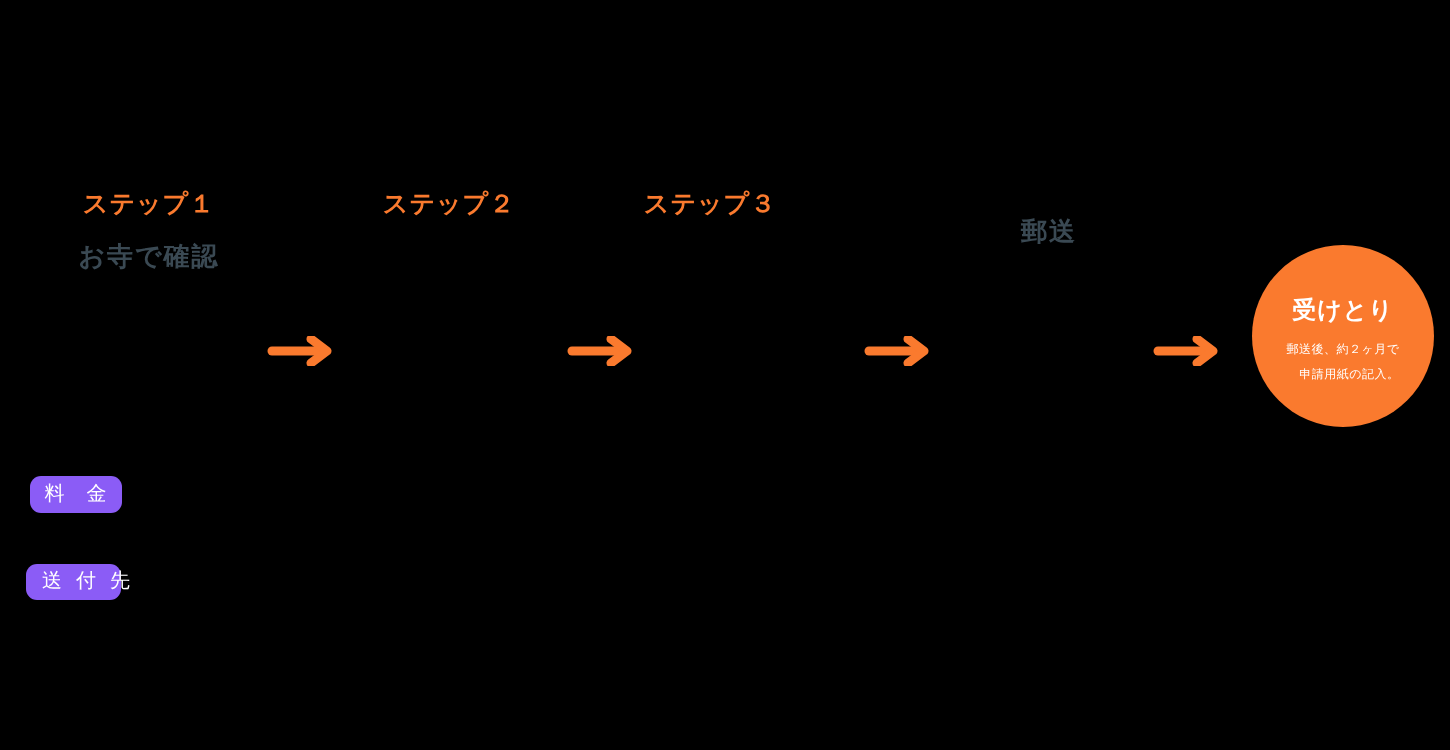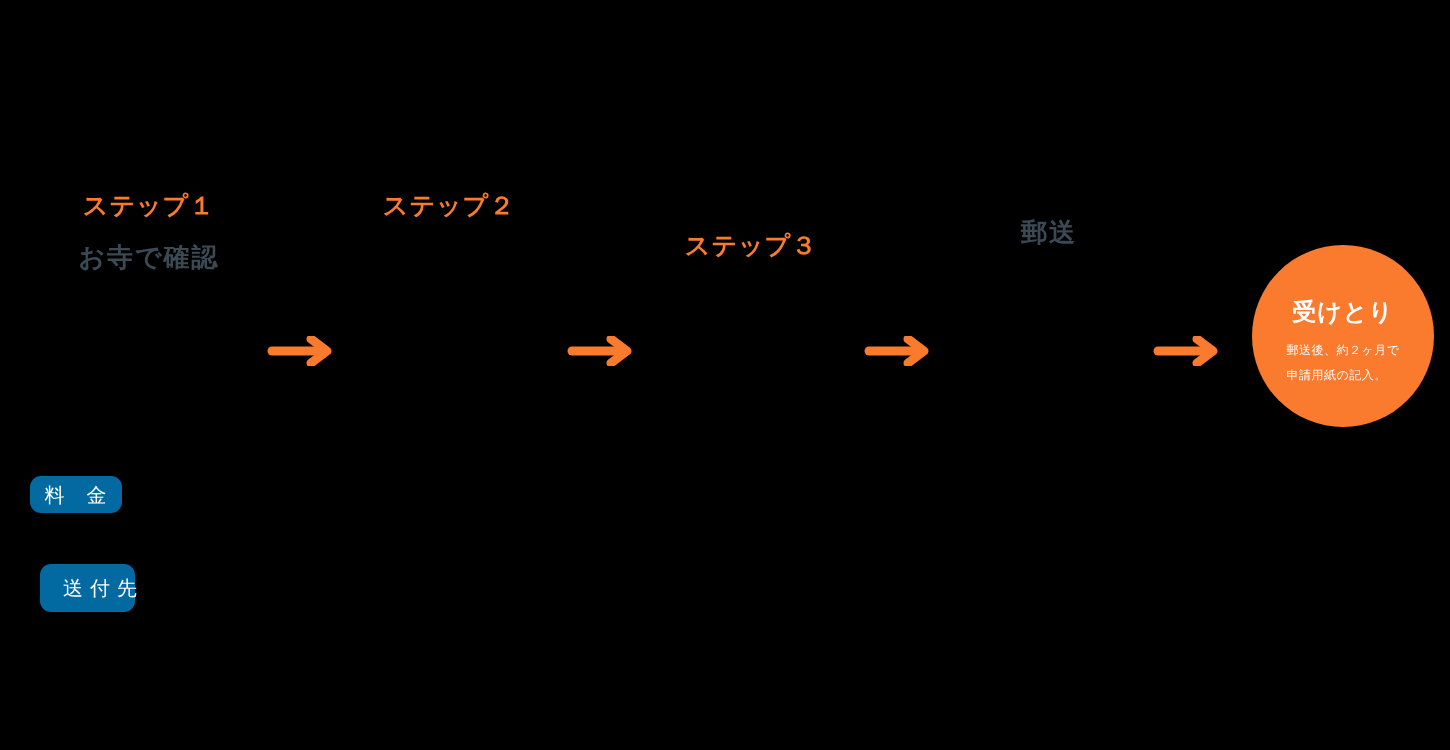--- a/index.html
+++ b/index.html
@@ -6,21 +6,21 @@
     margin: 0;
     padding: 0;
     background: #000000;
   }
   .stage {
     position: relative;
     width: 1450px;
     height: 750px;
     background: #000000;
     overflow: hidden;
-    font-family: Liberation Serif, serif;
+    font-family: Liberation Mono, monospace;
   }
   
   .step {
     position: absolute;
     top: 193px;
     width: 340px;
     text-align: center;
     transform: translateX(-50%);
   }
   .step-label {
@@ -35,21 +35,21 @@
     margin-top: 27px;
     color: #3A4953;
     font-size: 26px;
     font-weight: bold;
     line-height: 1;
     letter-spacing: 2px;
     white-space: nowrap;
   }
   .step-1 { left: 149px; }
   .step-2 { left: 449px; }
-  .step-3 { left: 751px; margin-top: 40px; }
+  .step-3 { left: 710px; }
   .step-4 { left: 1049px; }
   
   .arrow {
     position: absolute;
     top: 336px;
     width: 72px;
     height: 30px;
   }
   .arrow-1 { left: 266px; }
   .arrow-2 { left: 566px; }
@@ -62,64 +62,64 @@
     top: 245px;
     width: 182px;
     height: 182px;
     border-radius: 50%;
     background: #FA7A2E;
     color: #FFFFFF;
     display: flex;
     flex-direction: column;
     align-items: center;
     justify-content: center;
-    text-align: left;
+    text-align: right;
     box-sizing: border-box;
     padding-top: 16px;
   }
   .goal-title {
     font-size: 24px;
     font-weight: bold;
     line-height: 1;
     letter-spacing: 1px;
     margin-bottom: 14px;
     white-space: nowrap;
   }
   .goal-desc {
     font-size: 12px;
     line-height: 25px;
     letter-spacing: 0.5px;
     white-space: nowrap;
   }
   
   .badge {
     position: absolute;
-    background: #0369a1;
+    background: #8b5cf6;
     color: #FFFFFF;
     border-radius: 11px;
     font-size: 20px;
     line-height: 1;
     letter-spacing: 1px;
     display: flex;
     align-items: center;
     justify-content: center;
     box-sizing: border-box;
     white-space: nowrap;
   }
   .badge-fee {
     left: 30px;
     top: 476px;
     width: 92px;
     height: 37px;
   }
   .badge-address {
-    left: 40px;
+    left: 26px;
     top: 564px;
     width: 95px;
-    height: 48px;
+    height: 36px;
     padding-left: 26px;
   }
 </style>
 </head>
 <body>
 
 <div class="stage">
 
   <div class="step step-1">
     <div class="step-label">ステップ１</div>

